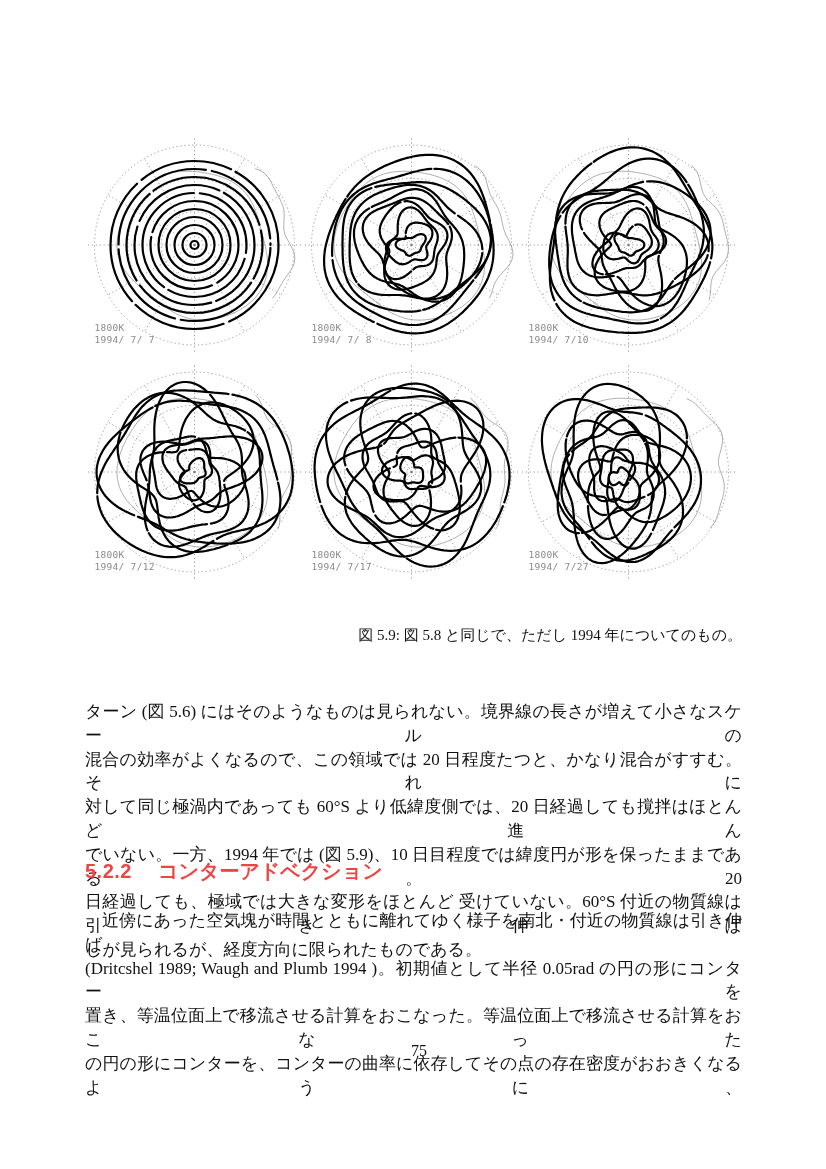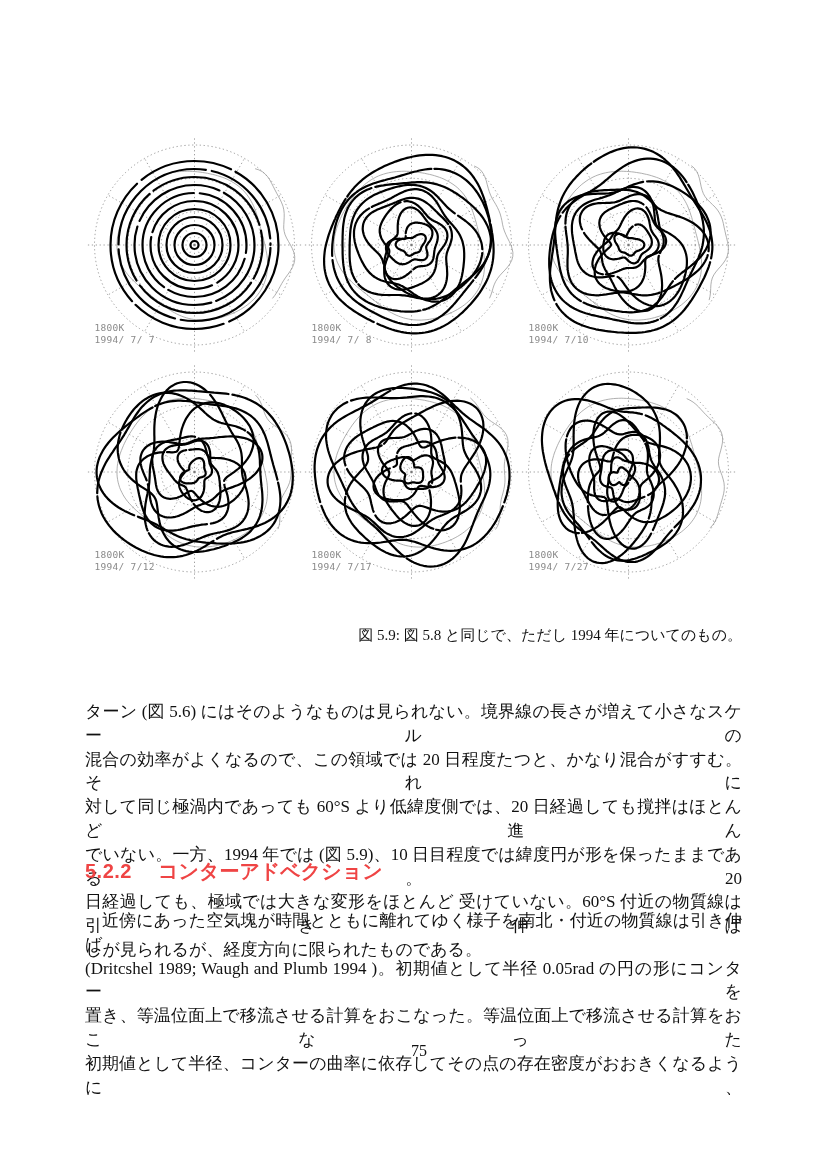--- a/index.html
+++ b/index.html
@@ -273,18 +273,18 @@
     </div>
 
   <h2 class="heading">
     <span class="sec-num">5.2.2</span><span>コンターアドベクション</span>
   </h2>
 
   <div class="para" id="para2">
       <div class="line indent just">近傍にあった空気塊が時間とともに離れてゆく様子を南北・付近の物質線は引き伸ば</div>
       <div class="line just">(Dritcshel 1989; Waugh and Plumb 1994 )。初期値として半径 0.05rad の円の形にコンターを</div>
       <div class="line just">置き、等温位面上で移流させる計算をおこなった。等温位面上で移流させる計算をおこなった</div>
-      <div class="line just">初期値として半径、コンターの曲率に依存してその点の存在密度がおおきくなるように、</div>
+      <div class="line just">の円の形にコンターを、コンターの曲率に依存してその点の存在密度がおおきくなるように、</div>
     </div>
 
   <div class="pageno">75</div>
 
 </div>
 
 </body></html>

